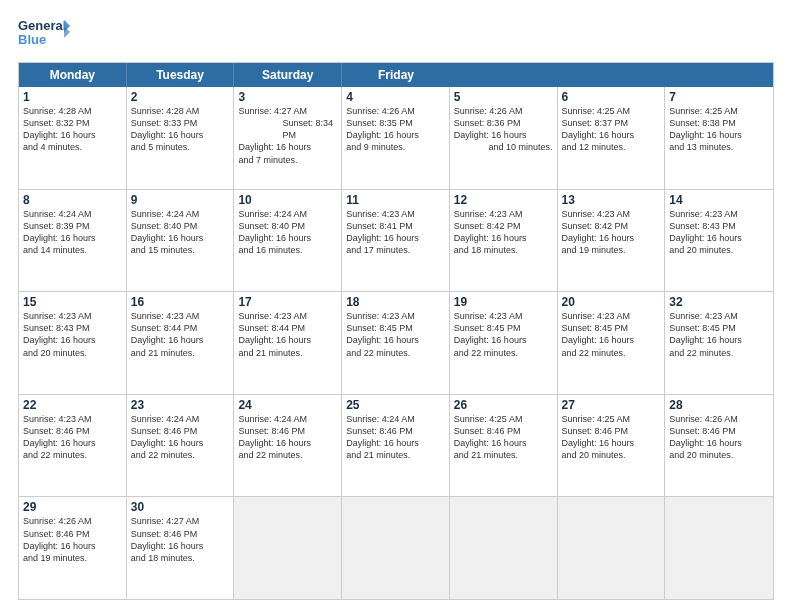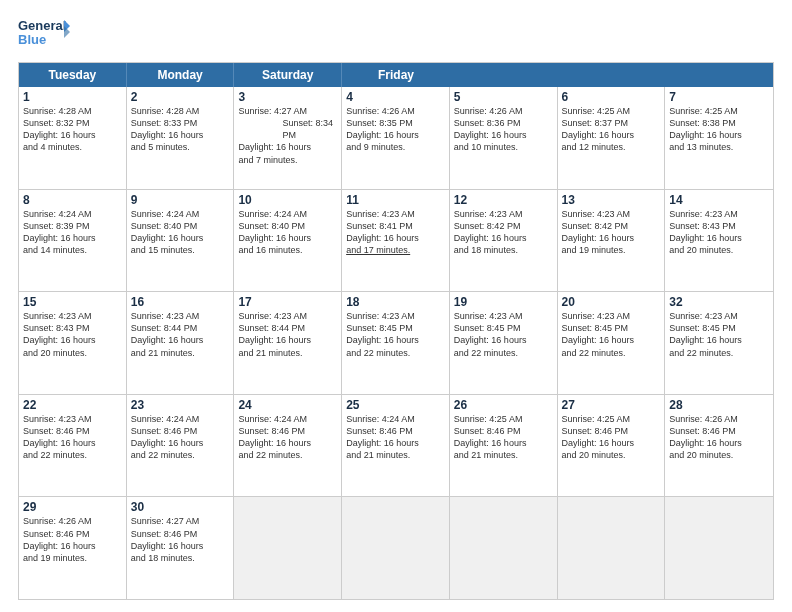--- a/index.html
+++ b/index.html
@@ -125,22 +125,22 @@
   </svg>
 </div>
     <div class="title-block">
       <h1></h1>
       <h2></h2>
     </div>
   </div>
 
   <div class="calendar">
     <div class="cal-header">
+        <div class="cal-header-cell">Monday</div>
         <div class="cal-header-cell">Tuesday</div>
-        <div class="cal-header-cell">Monday</div>
         <div class="cal-header-cell">Saturday</div>
         <div class="cal-header-cell">Friday</div>
       </div>
     <div class="cal-body">
     <div class="cal-row">
           <div class="cal-cell">
             <span class="day-num">1</span>
             <div class="cell-text">
               <span style="display: block;">Sunrise: 4:28 AM</span>
               <span style="display: block;">Sunset: 8:32 PM</span>
@@ -174,21 +174,21 @@
               <span style="display: block;">Daylight: 16 hours</span>
               <span style="display: block;">and 9 minutes.</span>
             </div>
           </div>
           <div class="cal-cell">
             <span class="day-num">5</span>
             <div class="cell-text">
               <span style="display: block;">Sunrise: 4:26 AM</span>
               <span style="display: block;">Sunset: 8:36 PM</span>
               <span style="display: block;">Daylight: 16 hours</span>
-              <span style="display: block;">and 10 minutes.</span>
+              <span style="display: block; text-align: right;">and 10 minutes.</span>
             </div>
           </div>
           <div class="cal-cell">
             <span class="day-num">6</span>
             <div class="cell-text">
               <span style="display: block;">Sunrise: 4:25 AM</span>
               <span style="display: block;">Sunset: 8:37 PM</span>
               <span style="display: block;">Daylight: 16 hours</span>
               <span style="display: block;">and 12 minutes.</span>
             </div>
@@ -230,21 +230,21 @@
               <span style="display: block;">Daylight: 16 hours</span>
               <span style="display: block;">and 16 minutes.</span>
             </div>
           </div>
           <div class="cal-cell">
             <span class="day-num">11</span>
             <div class="cell-text">
               <span style="display: block;">Sunrise: 4:23 AM</span>
               <span style="display: block;">Sunset: 8:41 PM</span>
               <span style="display: block;">Daylight: 16 hours</span>
-              <span style="display: block; text-decoration: underline;">and 17 minutes.</span>
+              <span style="display: block;">and 17 minutes.</span>
             </div>
           </div>
           <div class="cal-cell">
             <span class="day-num">12</span>
             <div class="cell-text">
               <span style="display: block;">Sunrise: 4:23 AM</span>
               <span style="display: block;">Sunset: 8:42 PM</span>
               <span style="display: block;">Daylight: 16 hours</span>
               <span style="display: block;">and 18 minutes.</span>
             </div>

